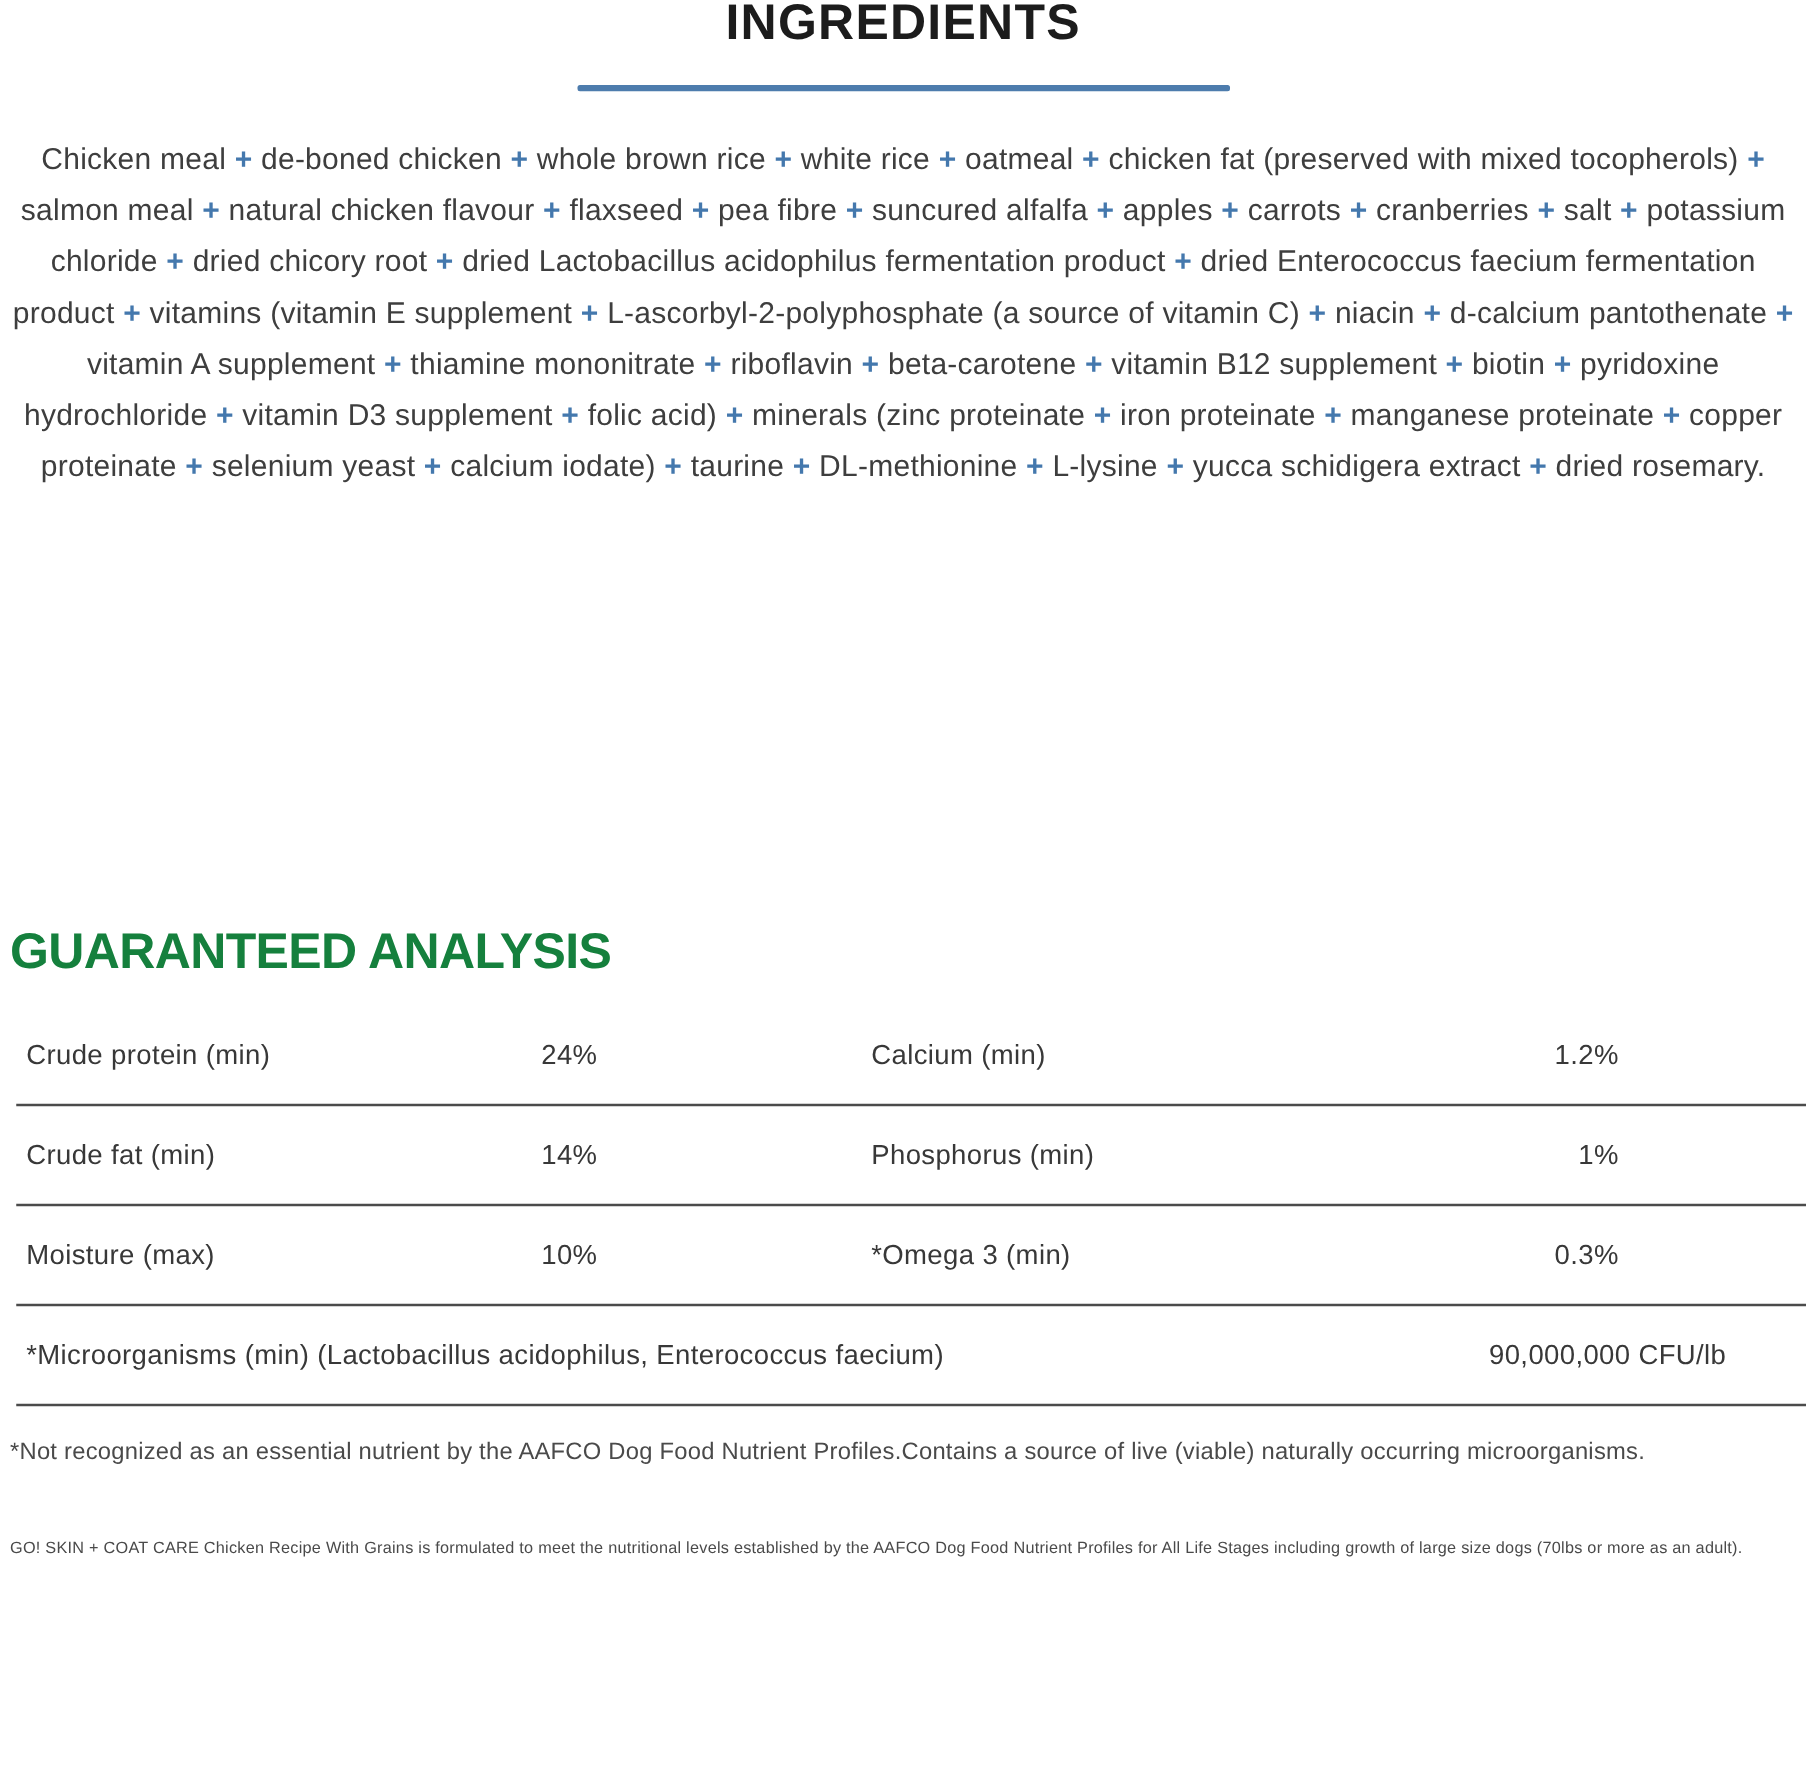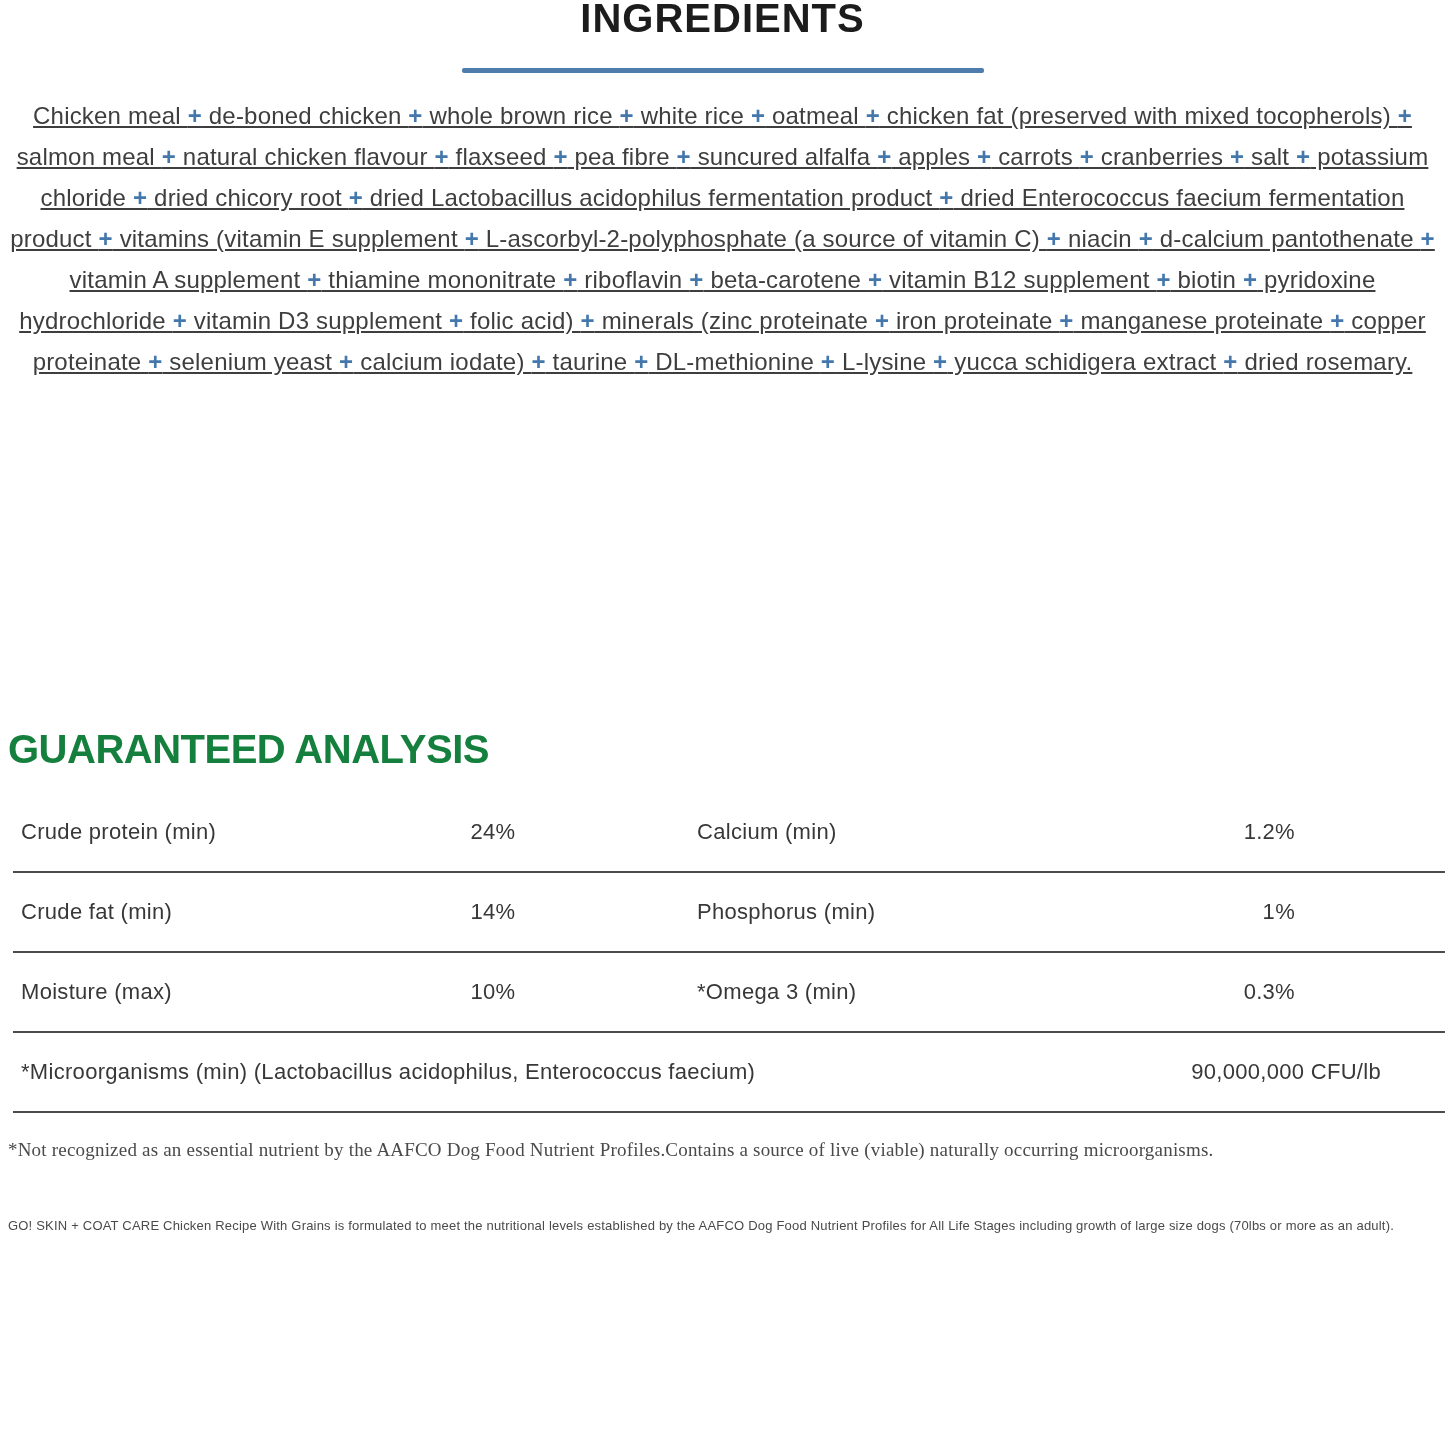--- a/index.html
+++ b/index.html
@@ -17,56 +17,56 @@
     text-align:center;
     font-size:40px; line-height:48px; font-weight:800;
     color:#1c1c1c; letter-spacing:1px;
   }
   .ing-rule {
     width:522px; height:5px; border-radius:2px;
     background:var(--rule-blue, #4d7cad);
     margin:26px auto 0;
   }
   .ing-text {
-    margin:22px auto 0;
+    margin:34px auto 0;
     max-width:1429px;
     text-align:center;
     font-size:24px; line-height:41px;
-    color:#3e3e3e; letter-spacing:0.2px;text-decoration:underline;
+    color:#3e3e3e; letter-spacing:0.2px;
   }
   .plus {
     color:var(--accent-blue, #4478ad);
     font-weight:700;
   }
 
   
   .ga-title {
     margin-top:345px;
     font-size:40px; line-height:44px; font-weight:800;
     color:#15803d; letter-spacing:-0.5px;
   }
   .ga-table { margin:22px -8px 0;padding-left:13px; }
   .ga-row {
     display:flex; align-items:center;
     height:80px; padding:0 8px;
     border-bottom:2px solid var(--divider, #4b4b4b);
     font-size:22px; color:#383838; letter-spacing:0.3px;
   }
   .c-label1 { width:412px; }
-  .c-value1 { width:120px; text-align:center; }
+  .c-value1 { width:120px; text-align:left; }
   .c-label2 { margin-left:144px; flex:1; }
   .c-value2 { width:300px; text-align:right; padding-right:0; margin-right:142px; }
   .c-label-full { flex:1; }
   .c-value-full { text-align:right; margin-right:56px; white-space:nowrap; }
 
   
   .footnote-1 {
     margin-top:24px;
     font-size:19px; line-height:26px;
-    color:#4a4a4a; letter-spacing:0.2px;font-family:Liberation Serif, serif;
+    color:#4a4a4a; letter-spacing:0.2px;
   }
   .footnote-2 {
     margin-top:48px;
     max-width:1429px;
     font-size:13px; line-height:30px;
     color:#4a4a4a; letter-spacing:0.2px;
   }
 </style>
 </head>
 <body>

